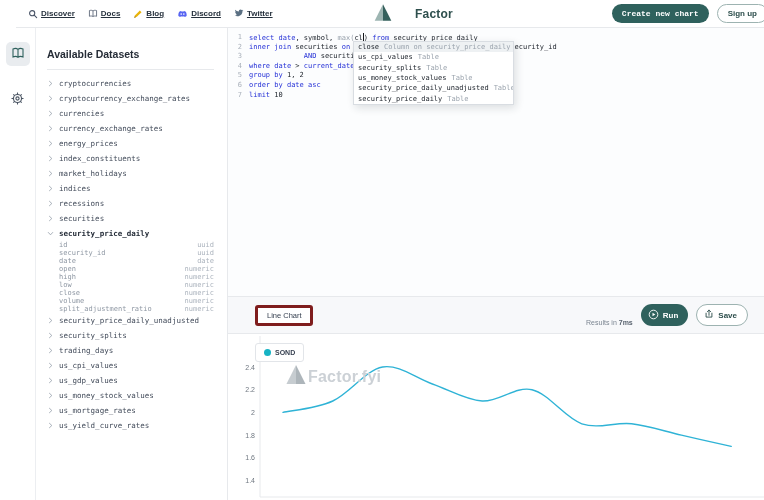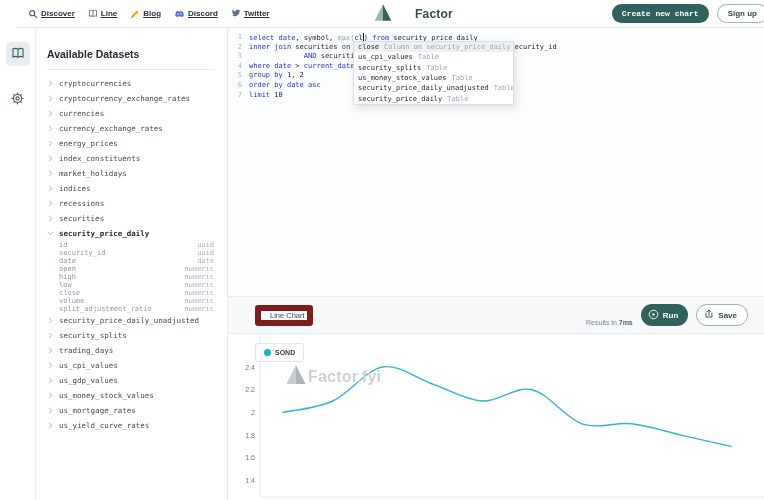--- a/index.html
+++ b/index.html
@@ -58,21 +58,21 @@
     border:1px solid #d9dde2;box-shadow:2px 3px 8px rgba(30,40,50,.14);z-index:4}
   .dd-row{display:flex;align-items:center;gap:5px;padding:1.5px 4px;height:10.3px;
     font-family:"DejaVu Sans Mono",monospace;font-size:7px;cursor:pointer;white-space:nowrap;overflow:hidden}
   .dd-row.selected{background:#eef1f3}
   .dd-name{color:#20262e}
   .dd-detail{color:#9aa3ad}
 
   
   .toolbar{height:38px;background:#f7f8fa;border-top:1px solid #e7e9ec;border-bottom:1px solid #e7e9ec;
     display:flex;align-items:center;padding:0 16px 0 27px}
-  .chart-select{width:58px;height:21px;background:#fff;border:6px solid #7f1d1d;border-radius:3px;
+  .chart-select{width:58px;height:21px;background:#fff;border:3px solid #7f1d1d;border-radius:3px;
     font-size:7.5px;color:#374151;display:flex;align-items:center;padding-left:9px;cursor:pointer}
   .tb-right{margin-left:auto;display:flex;align-items:flex-end;gap:8px}
   .results{font-size:7px;color:#7b8591}
   .results b{color:#5a6470}
   .btn-run{background:var(--accent);color:#fff;border:none;border-radius:11px;height:22px;
     font-size:8px;font-weight:600;padding:0 10px 0 7px;display:flex;align-items:center;gap:4px;cursor:pointer;font-family:inherit}
   .btn-save{background:#fff;color:var(--accent-text);border:1px solid #9db3b1;border-radius:11px;height:22px;
     font-size:8px;font-weight:600;padding:0 10px 0 7px;display:flex;align-items:center;gap:4px;cursor:pointer;font-family:inherit}
 
   
@@ -99,21 +99,21 @@
           </svg>
       </span>
         <span>Discover</span>
     </a>
     <a class="nav-link">
       <span class="nav-ic">
         <svg width="10" height="9" viewBox="0 0 14 12">
             <path d="M7 2.4 C5.8 1.3 3.6 1.3 2 1.9 V9.9 C3.6 9.3 5.8 9.3 7 10.3 C8.2 9.3 10.4 9.3 12 9.9 V1.9 C10.4 1.3 8.2 1.3 7 2.4 Z M7 2.4 V10.3" fill="none" stroke="#4a5568" stroke-width="1.1"></path>
           </svg>
       </span>
-        <span>Line</span>
+        <span>Docs</span>
     </a>
     <a class="nav-link">
       <span class="nav-ic">
         <svg width="10" height="10" viewBox="0 0 12 12">
             <path class="ic-blog" d="M1.5 10.5 L2.6 7.4 L8.2 1.8 L10.2 3.8 L4.6 9.4 Z"></path>
             <path d="M1.5 10.5 L2.2 8.6 L3.4 9.8 Z" fill="#6b4d06"></path>
           </svg>
       </span>
         <span>Blog</span>
     </a>

